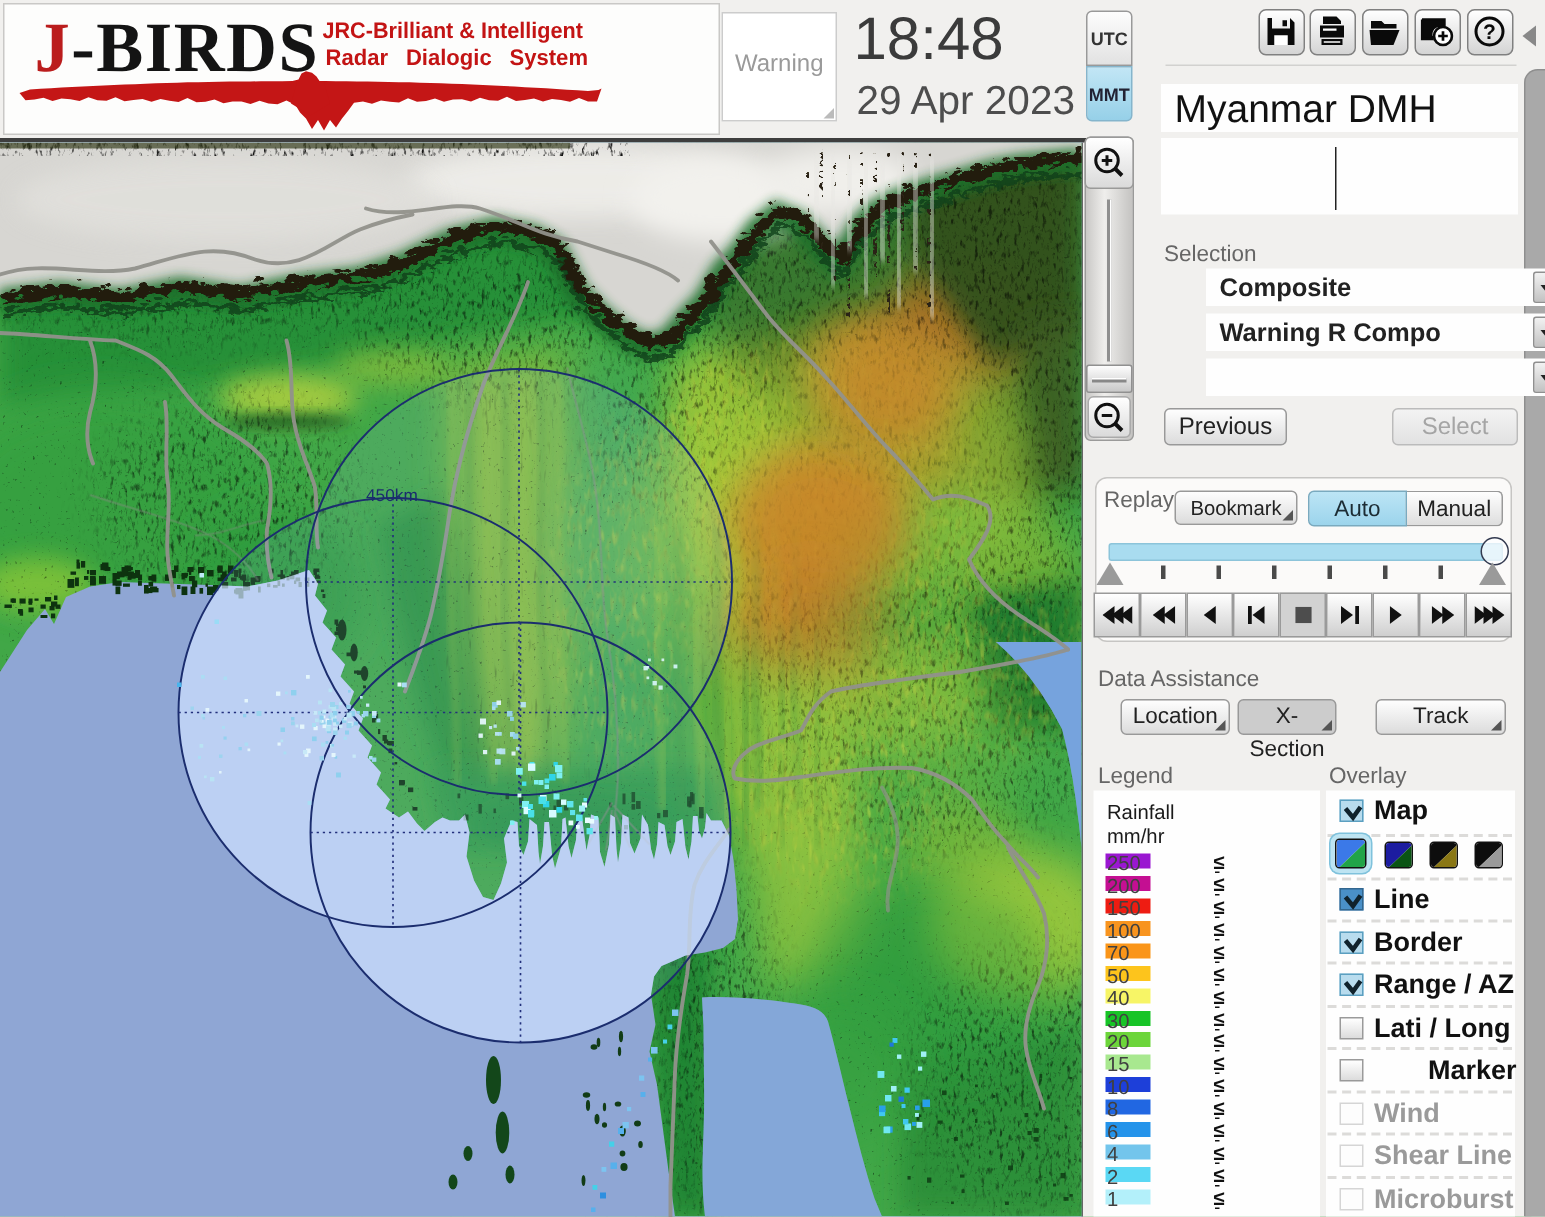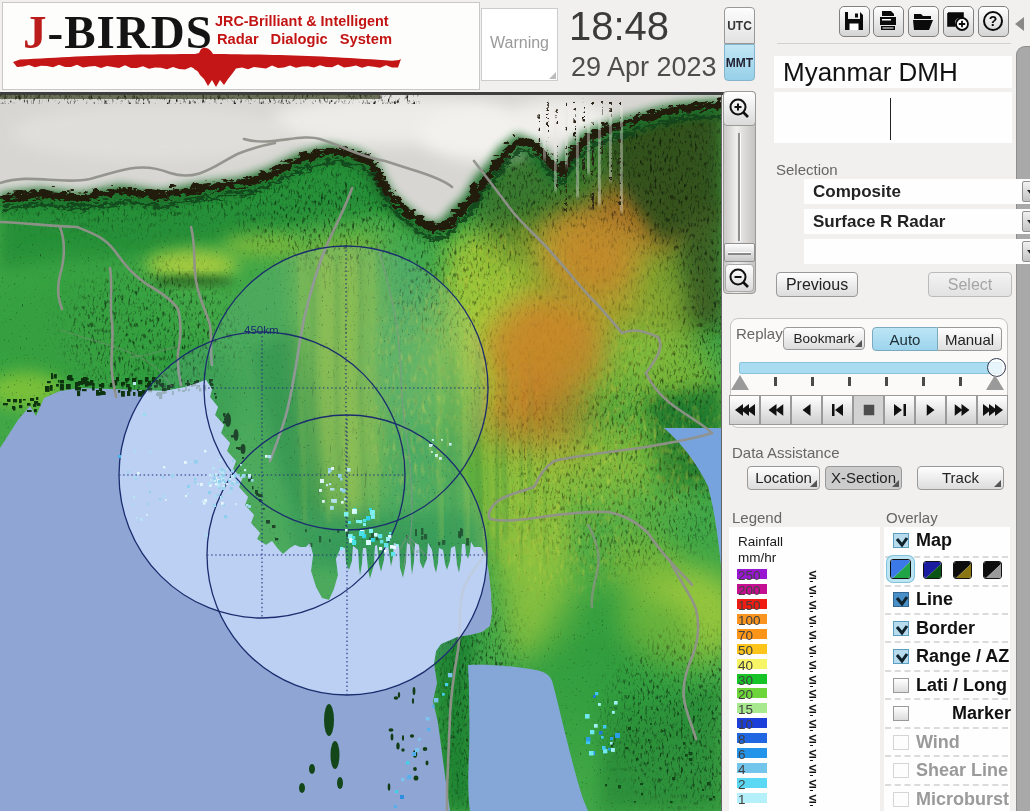--- a/index.html
+++ b/index.html
@@ -173,21 +173,21 @@
 <div class="whitebox" id="titlebox"></div>
 <div id="title">Myanmar DMH</div>
 <div class="whitebox" id="textbox"></div>
 <div id="cursorline"></div>
 <div class="seclabel" style="left:776px; top:161px;">Selection</div>
 <div class="droprow" style="top:179px;">
       <div class="droptext">Composite</div>
       <div class="dropbtn"></div>
     </div>
 <div class="droprow" style="top:209px;">
-      <div class="droptext">Surface R Radar</div>
+      <div class="droptext">Warning R Compo</div>
       <div class="dropbtn"></div>
     </div>
 <div class="droprow" style="top:239px;">
       <div class="dropbtn"></div>
     </div>
 <div class="pbtn" style="left:776px; top:272px; width:82px; height:25px; line-height:24px;text-align:center;">Previous</div>
 <div class="pbtn" style="left:928px; top:272px; width:84px; height:25px; line-height:24px; color:#a5a5a5; background:linear-gradient(#f3f3f3,#e2e2e2); border-color:#bbb;">Select</div>
 <div id="replaybox"></div>
 <div class="seclabel" style="left:736px; top:325px;">Replay</div>
 <div class="pbtn foldbtn" style="left:783px; top:327px; width:82px; height:23px; font-size:13.5px; line-height:21px;">Bookmark</div>
@@ -251,21 +251,21 @@
     </div>
 <div class="pbbtn" style="left:977px;">
       <svg width="20" height="12">
         <polygon points="0,0 8,6 0,12" fill="#111"></polygon>
         <polygon points="6,0 14,6 6,12" fill="#111"></polygon>
         <polygon points="12,0 20,6 12,12" fill="#111"></polygon>
       </svg>
     </div>
 <div class="seclabel" style="left:732px; top:444px;">Data Assistance</div>
 <div class="pbtn foldbtn" style="left:747px; top:466px; width:73px; height:24px; font-size:15px; line-height:22px;">Location</div>
-<div class="pbtn foldbtn" style="left:825px; top:466px; width:77px; height:24px; font-size:15px; line-height:22px; background:#cccccc;">X-Section</div>
+<div class="pbtn foldbtn" style="left:825px; top:466px; width:66px; height:24px; font-size:15px; line-height:22px; background:#cccccc;">X-Section</div>
 <div class="pbtn foldbtn" style="left:917px; top:466px; width:87px; height:24px; font-size:15px; line-height:22px;">Track</div>
 <div class="seclabel" style="left:732px; top:509px;">Legend</div>
 <div class="whitebox" id="legendbox"></div>
 <div class="lrow" style="left:738px; top:534px;">Rainfall</div>
 <div class="lrow" style="left:738px; top:550px;">mm/hr</div>
 <div class="lbar" style="top:569.0px; background:#9a17d1;"></div>
 <div class="lnum" style="left:738px; top:568.0px;">250</div>
 <div class="leq" style="left:809px; top:567.0px;">≤</div>
 <div class="lbar" style="top:583.9px; background:#c40f92;"></div>
 <div class="lnum" style="left:738px; top:582.9px;">200</div>

